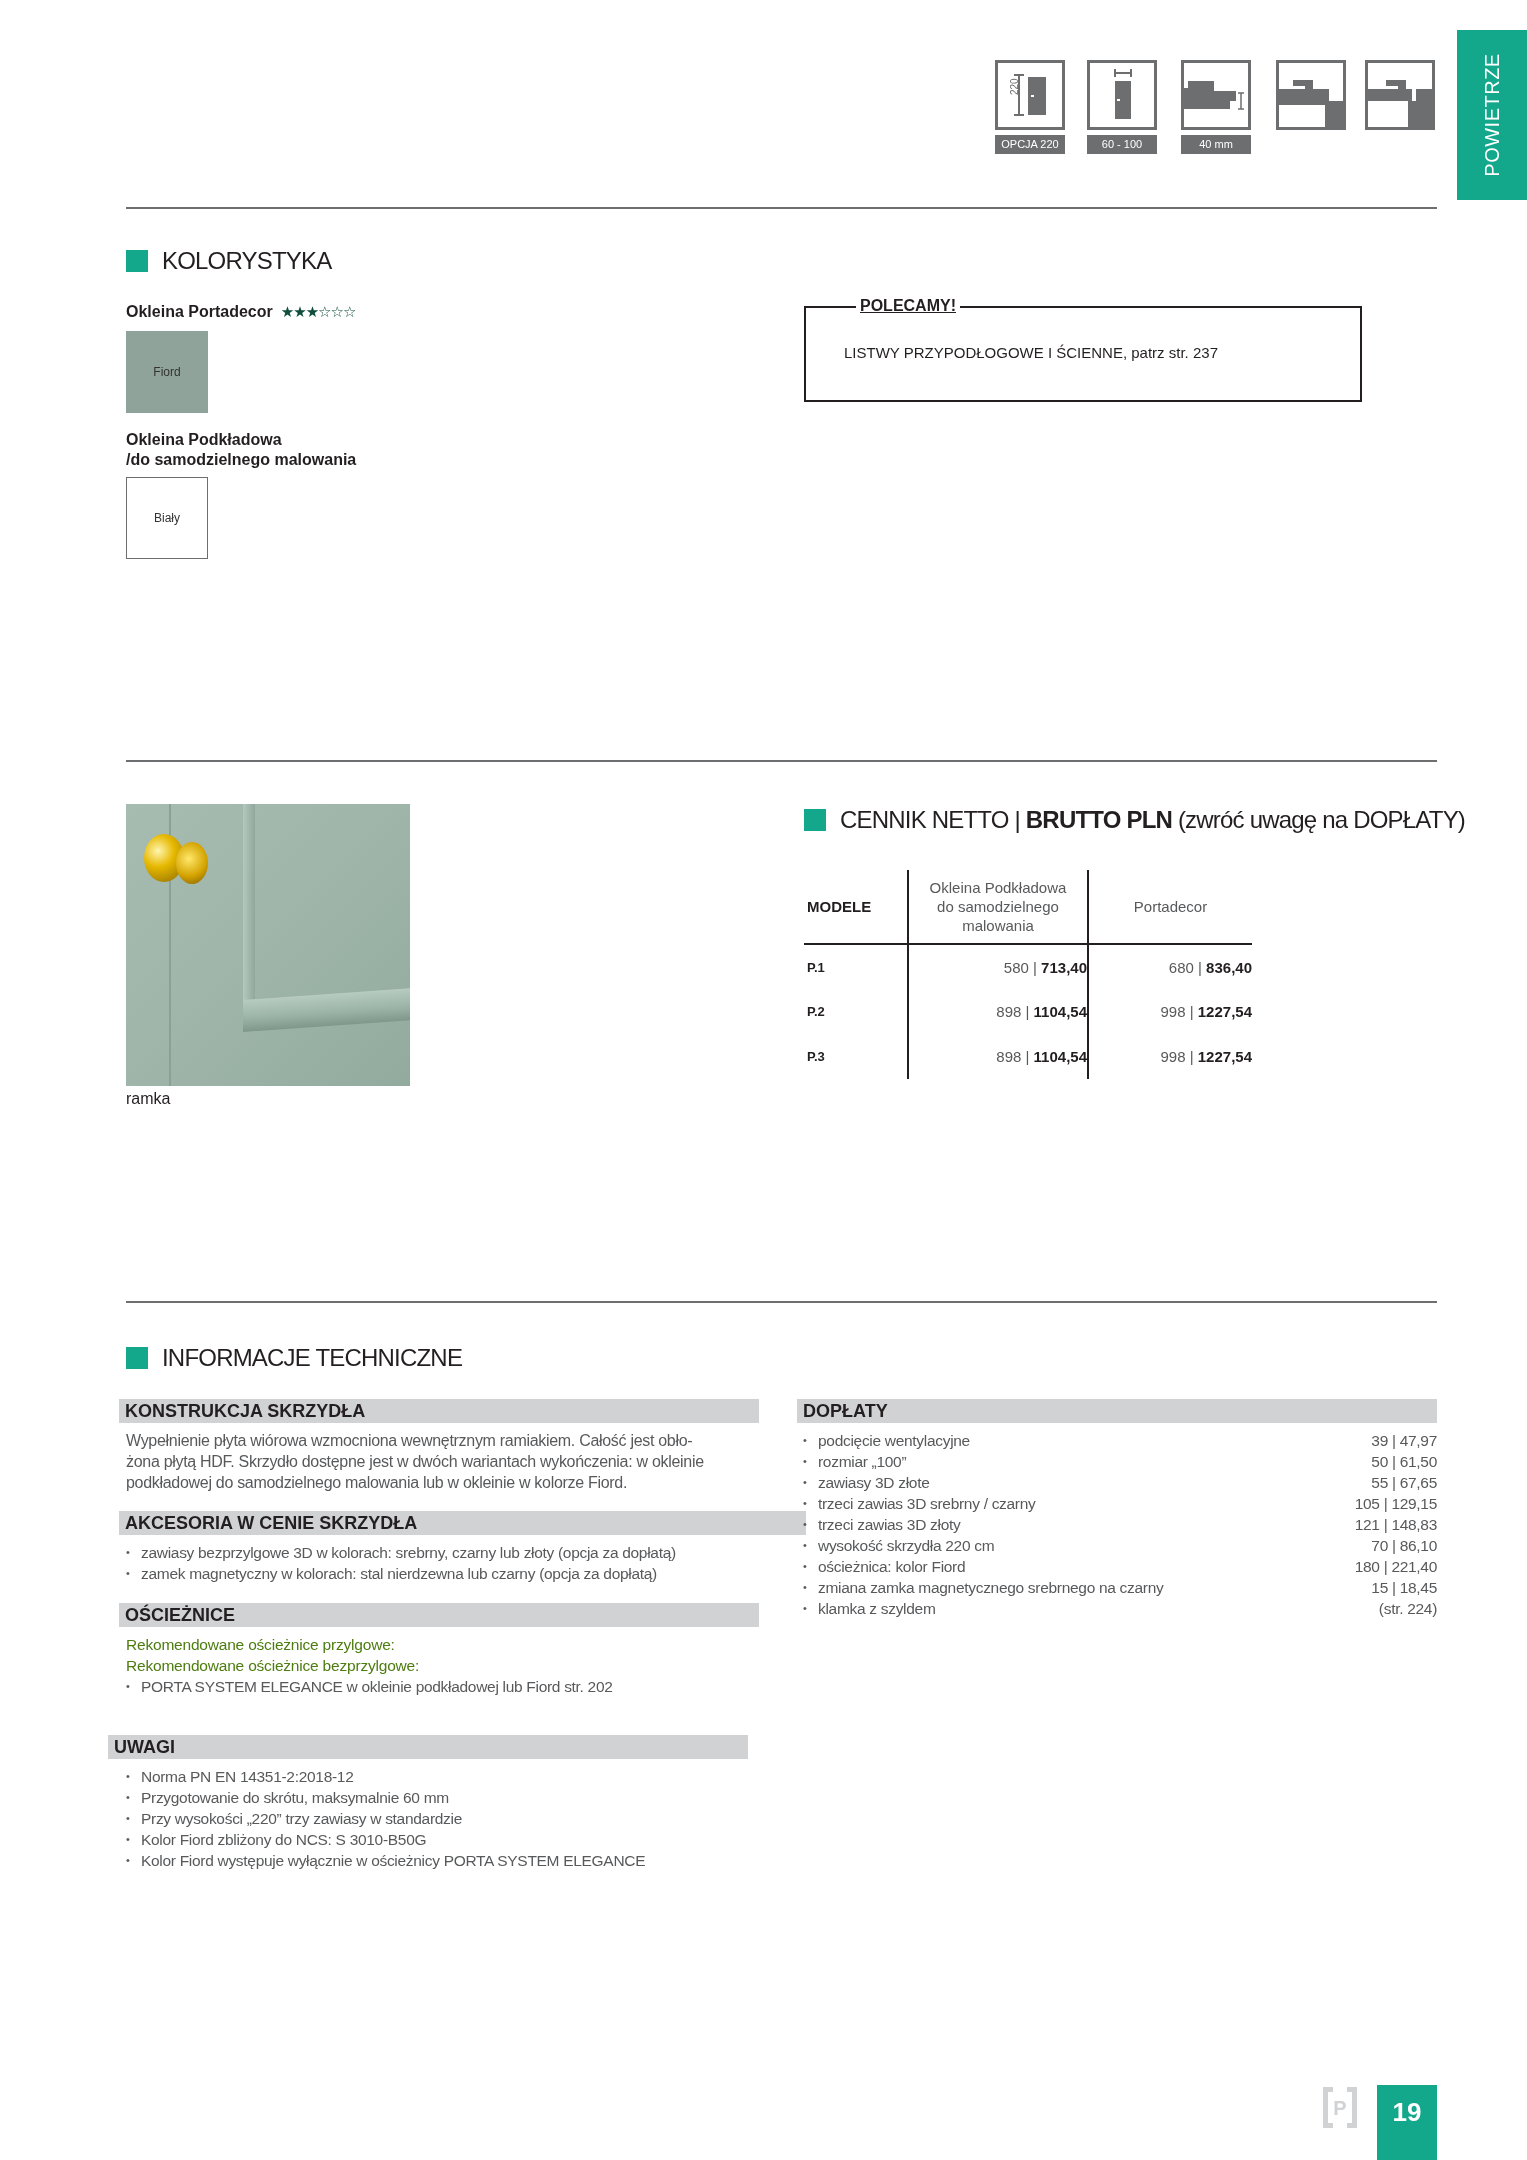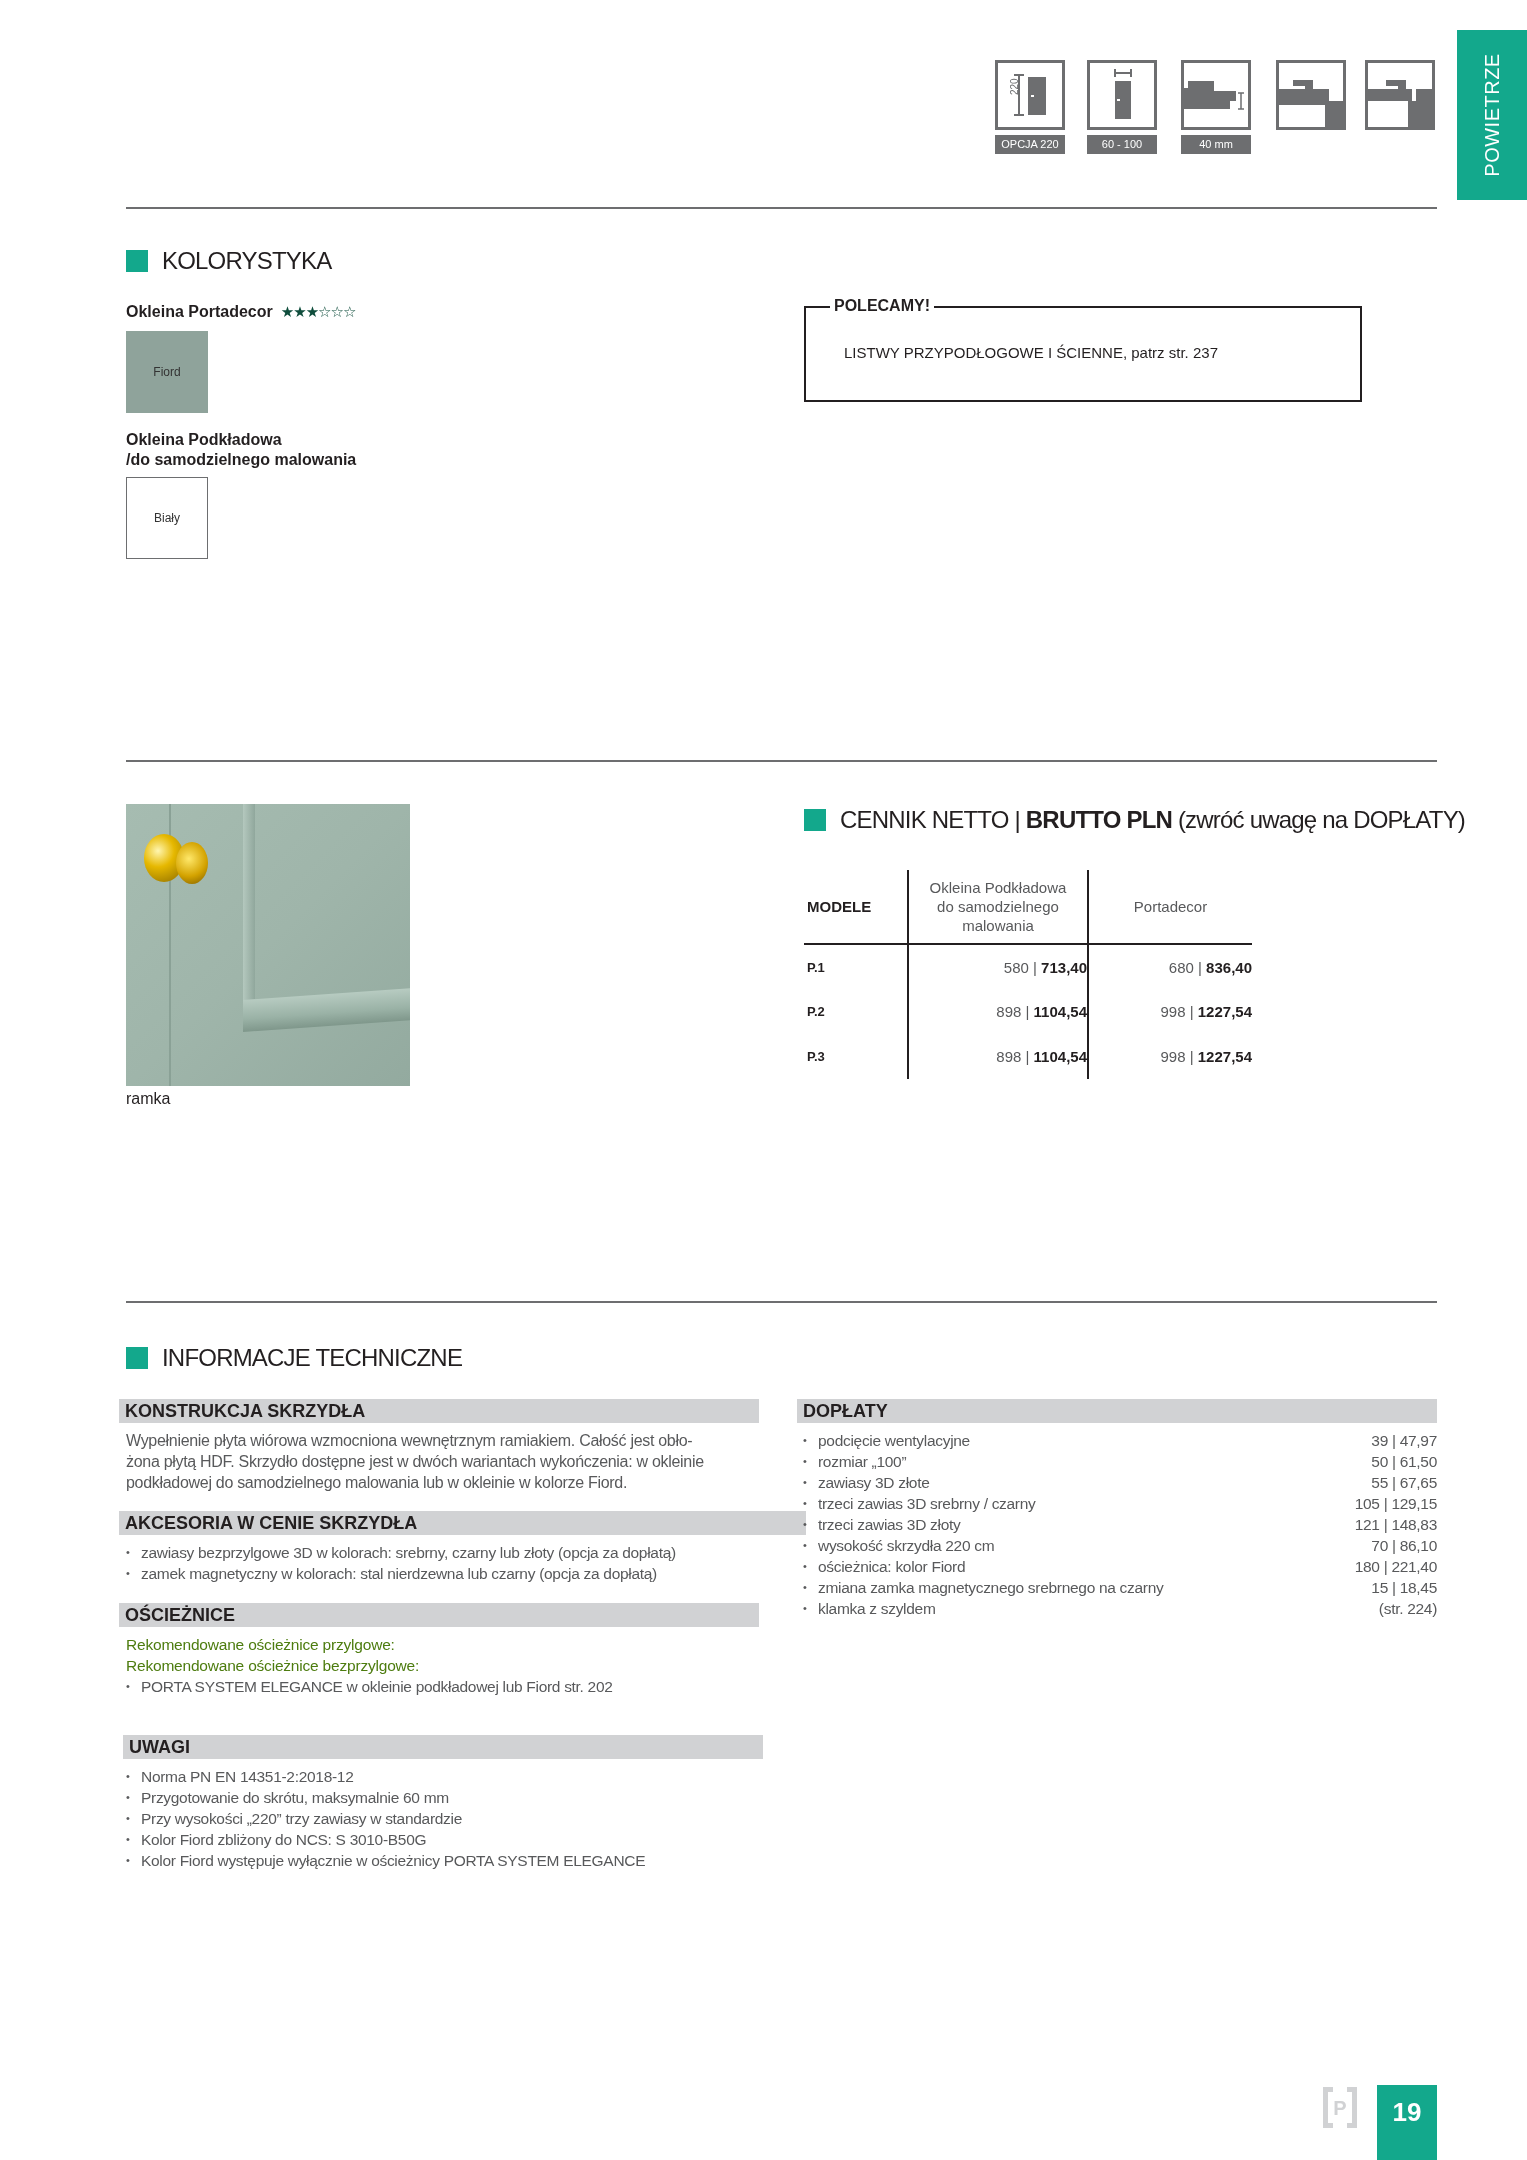--- a/index.html
+++ b/index.html
@@ -21,21 +21,21 @@
 
   .sec-title { position: absolute; display: flex; align-items: center; }
   .sec-title .sq { width: 22px; height: 22px; background: #13a88c; margin-right: 14px; }
   .sec-title .txt { font-size: 24px; letter-spacing: -0.8px; color: #231f20; }
 
   .bold { font-weight: bold; }
 
   .swatch { position: absolute; width: 82px; height: 82px; display: flex; align-items: center; justify-content: center; font-size: 12px; color: #333; }
 
   .recommend-box { position: absolute; left: 804px; top: 306px; width: 558px; height: 96px; border: 2px solid #231f20; }
-  .recommend-box .legend { position: absolute; left: 24px; top: -11px; background: #fff; padding: 0 4px; font-size: 16px; font-weight: bold; }
+  .recommend-box .legend { position: absolute; left: 50px; top: -11px; background: #fff; padding: 0 4px; font-size: 16px; font-weight: bold; text-decoration: underline; }
   .recommend-box .body { position: absolute; left: 38px; top: 36px; font-size: 15px; }
 
   
   .price-table { position: absolute; left: 804px; top: 870px; border-collapse: collapse; }
   .price-table th, .price-table td { font-size: 15px; padding: 0; }
   .price-table th { font-weight: normal; color: #58595b; height: 74px; vertical-align: middle; border-bottom: 2px solid #231f20; }
   .price-table th.models { font-weight: bold; color: #231f20; text-align: left; width: 104px; padding-left: 3px; }
   .price-table th.c1 { width: 180px; text-align: center; border-left: 2px solid #231f20; line-height: 19px; }
   .price-table th.c2 { width: 164px; text-align: center; border-left: 2px solid #231f20; }
   .price-table td { height: 45px; }
@@ -232,21 +232,21 @@
 
 <div class="bar" style="left:119px; top:1603px; width:640px;">OŚCIEŻNICE</div>
 <div class="bullets" style="left:126px; top:1634px; width:640px;">
   <div class="subhead">Rekomendowane ościeżnice przylgowe:</div>
   <div class="subhead">Rekomendowane ościeżnice bezprzylgowe:</div>
   <ul style="list-style:none;">
     <li>PORTA SYSTEM ELEGANCE w okleinie podkładowej lub Fiord str. 202</li>
   </ul>
 </div>
 
-<div class="bar" style="left:123px; top:1735px; width:640px;">UWAGI</div>
+<div class="bar" style="left:108px; top:1735px; width:640px;">UWAGI</div>
 <ul class="bullets" style="left:126px; top:1766px; width:640px;">
   <li>Norma PN EN 14351-2:2018-12</li>
   <li>Przygotowanie do skrótu, maksymalnie 60 mm</li>
   <li>Przy wysokości „220” trzy zawiasy w standardzie</li>
   <li>Kolor Fiord zbliżony do NCS: S 3010-B50G</li>
   <li>Kolor Fiord występuje wyłącznie w ościeżnicy PORTA SYSTEM ELEGANCE</li>
 </ul>
 
 <div class="bar" style="left:797px; top:1399px; width:640px;">DOPŁATY</div>
 <ul class="surcharges">

